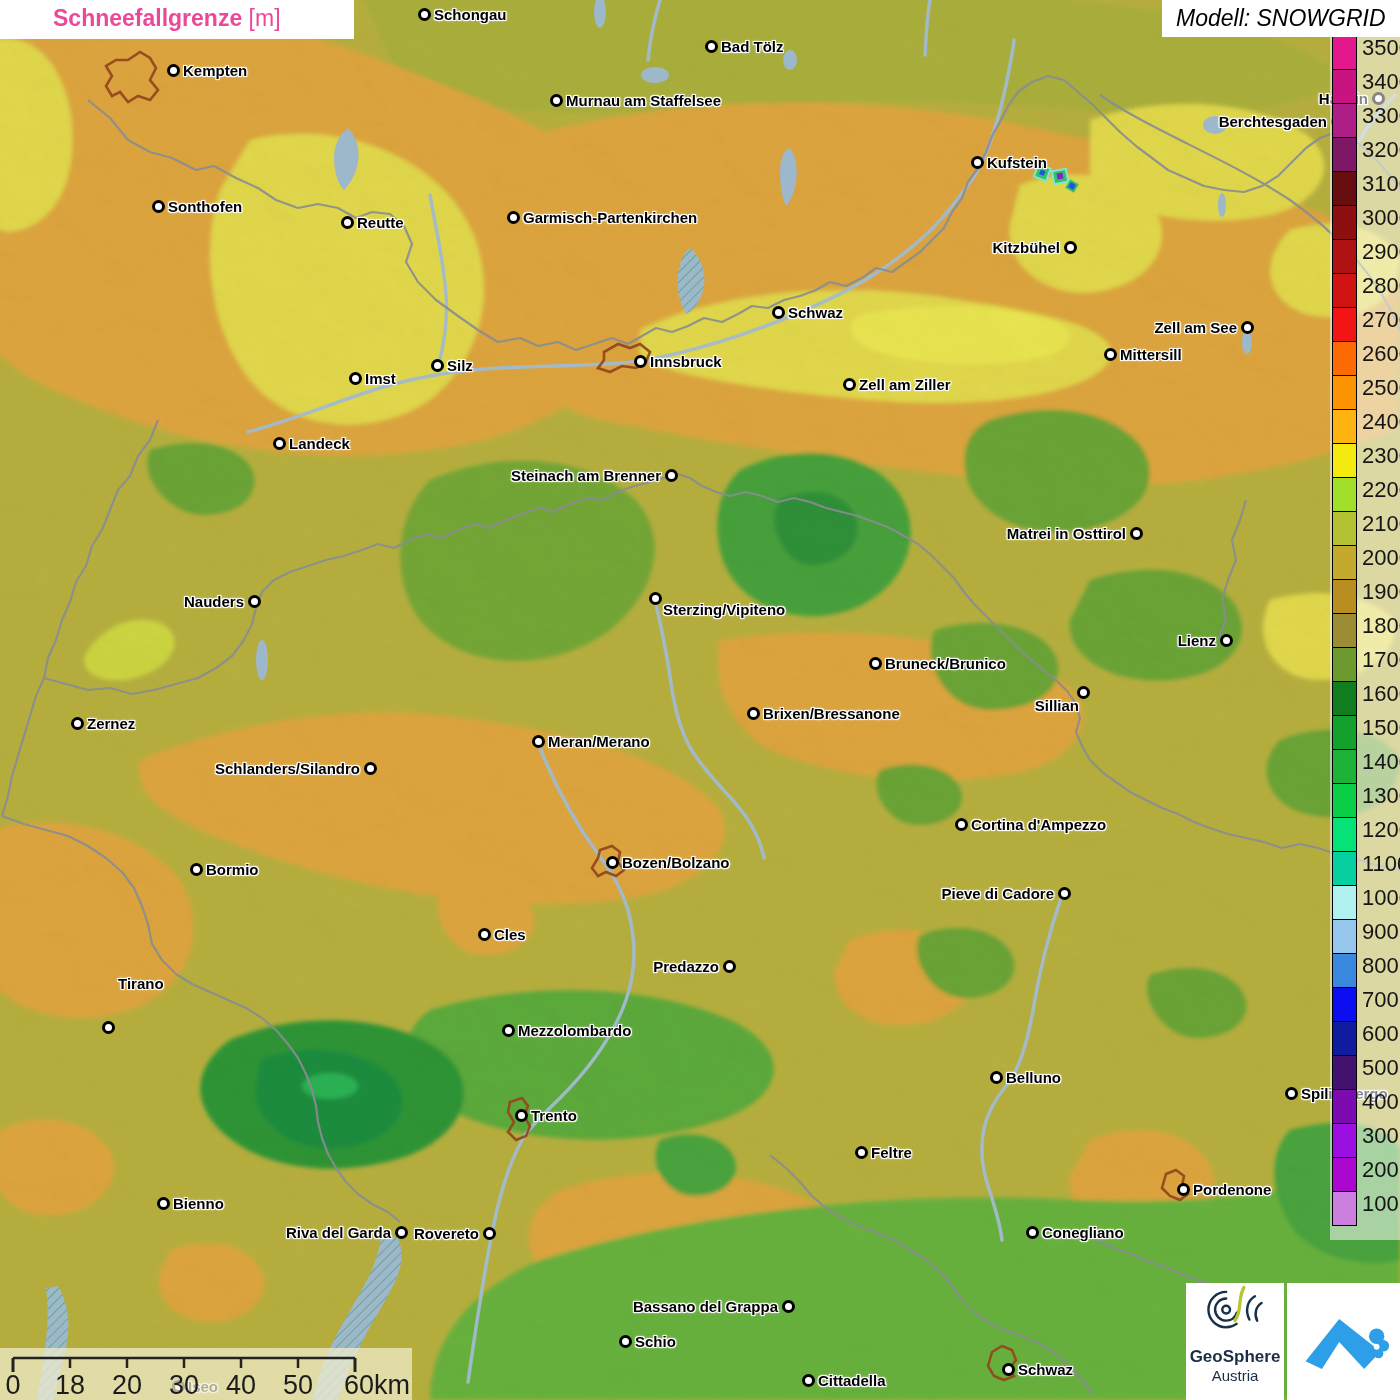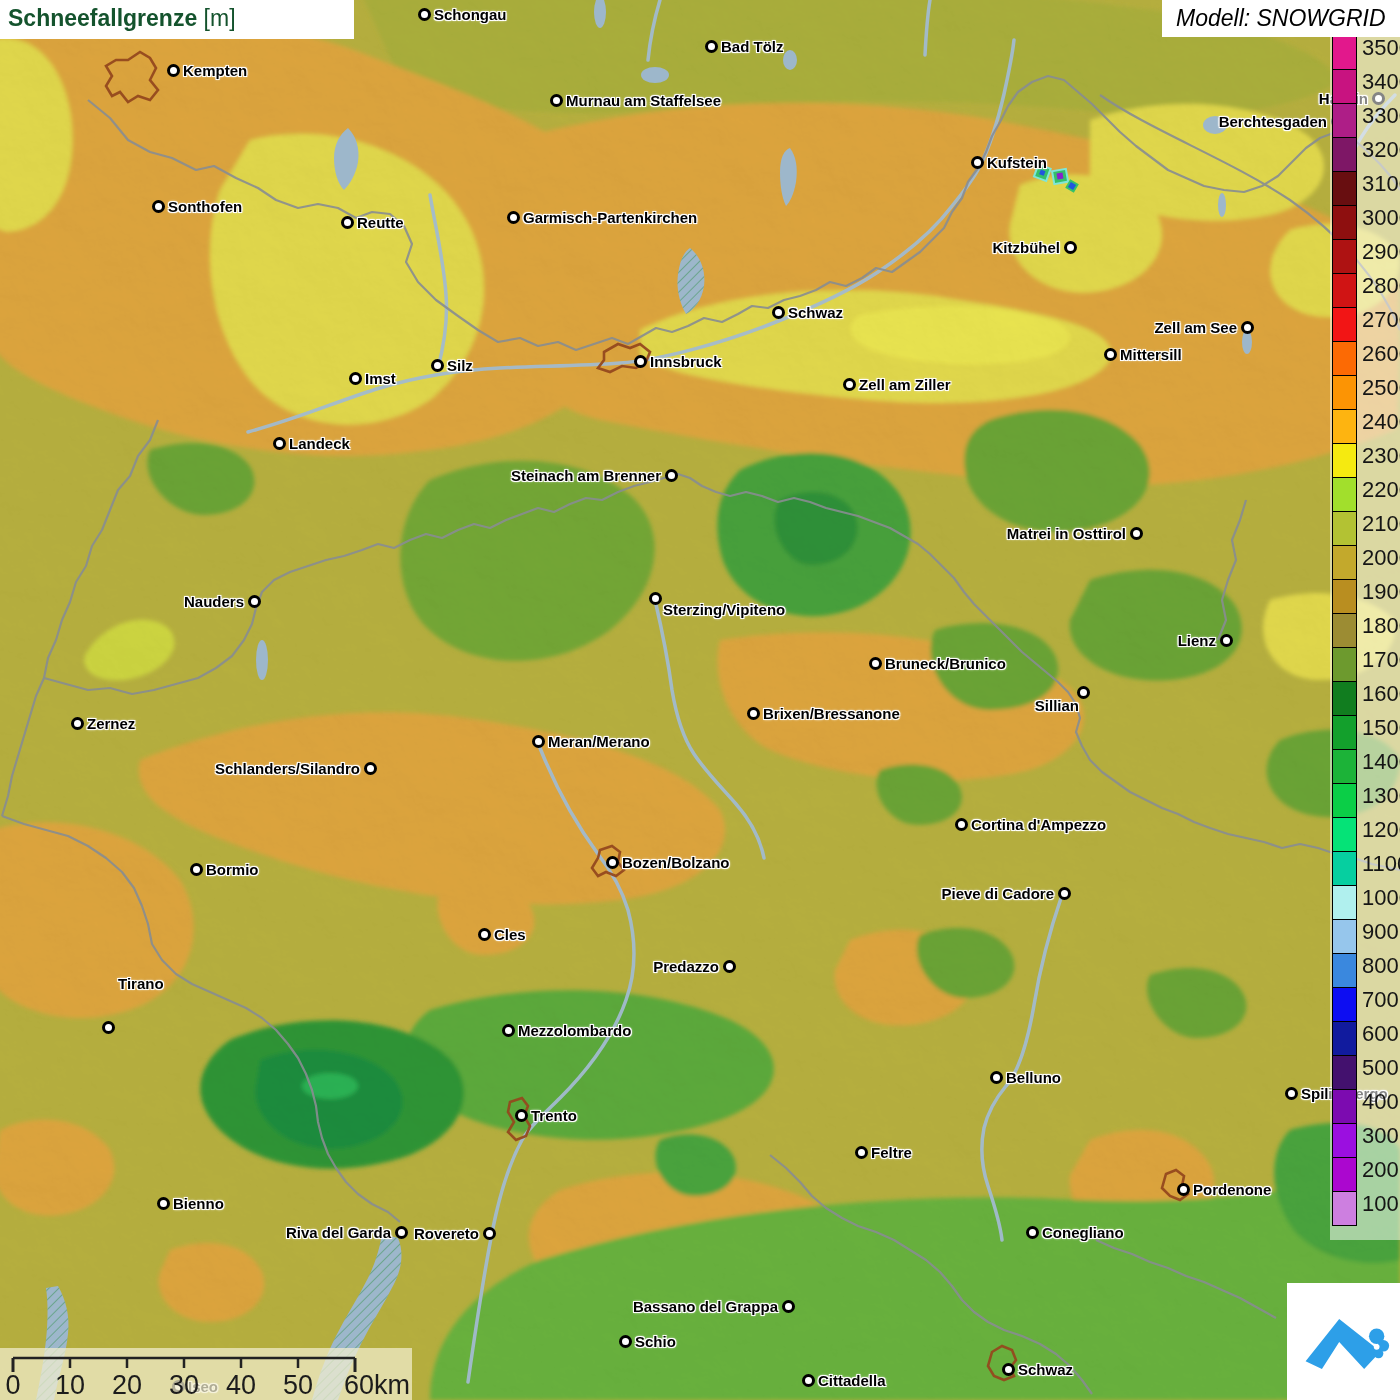--- a/index.html
+++ b/index.html
@@ -6,21 +6,21 @@
   #stage{position:relative;width:1400px;height:1400px;overflow:hidden;
          font-family:"Liberation Sans",sans-serif;background:#b6af3e;}
   #stage svg.maplayer{position:absolute;left:0;top:0;}
   
   .city{position:absolute;z-index:5;}
   .city .dot{position:absolute;width:7px;height:7px;background:#fff;border:3px solid #000;border-radius:50%;}
   .city .lbl{position:absolute;white-space:nowrap;font-weight:bold;font-size:15px;color:#000;
     text-shadow:-1px -1px 0 #fff,1px -1px 0 #fff,-1px 1px 0 #fff,1px 1px 0 #fff,0 0 3px #fff,0 0 3px #fff;}
   
   .titlebox{position:absolute;left:0;top:0;width:336px;background:#fff;z-index:20;padding:5px 10px 7px 8px;}
-  .titlebox .t1{font-size:23px;color:#14532d;}
+  .titlebox .t1{font-size:23px;color:#ec4899;margin-left:45px;}
   .titlebox .t1 b{font-weight:bold;}
   .titlebox .t2{font-size:21.5px;font-style:italic;color:#000;margin-top:1px;}
   
   .modelbox{position:absolute;right:0;top:0;width:224px;height:37px;background:#fff;z-index:30;
     display:flex;align-items:center;padding-left:14px;font-size:23px;font-style:italic;color:#000;}
   
   .legend{position:absolute;right:0;top:30px;width:70px;height:1210px;background:rgba(255,255,255,0.52);z-index:25;}
   .legend .bar{position:absolute;left:2px;top:5px;width:23px;border:1.5px solid #000;}
   .legend .seg{width:23px;height:33px;border-bottom:1px solid #000;}
   .legend .seg:last-child{border-bottom:none;}
@@ -472,29 +472,43 @@
       <line x1="13" y1="10" x2="13" y2="24" stroke="#222" stroke-width="3"></line>
       <line x1="70" y1="10" x2="70" y2="20" stroke="#222" stroke-width="2.5"></line>
       <line x1="127" y1="10" x2="127" y2="20" stroke="#222" stroke-width="2.5"></line>
       <line x1="184" y1="10" x2="184" y2="20" stroke="#222" stroke-width="2.5"></line>
       <line x1="241" y1="10" x2="241" y2="20" stroke="#222" stroke-width="2.5"></line>
       <line x1="298" y1="10" x2="298" y2="20" stroke="#222" stroke-width="2.5"></line>
       <line x1="355" y1="10" x2="355" y2="24" stroke="#222" stroke-width="3"></line>
     </svg>
     <div id="scalelabels">
         <div class="num" style="left: 13px;">0</div>
-        <div class="num" style="left: 70px;">10</div>
+        <div class="num" style="left: 70px;">18</div>
         <div class="num" style="left: 127px;">20</div>
         <div class="num" style="left: 184px;">30</div>
         <div class="num" style="left: 241px;">40</div>
         <div class="num" style="left: 298px;">50</div>
         <div class="num" style="left: 377px;">60km</div>
       </div>
   </div>
 
+  <div class="logo1">
+    <svg width="72" height="62" viewBox="0 0 64 56">
+      <g fill="none" stroke="#17304a" stroke-width="2.2" stroke-linecap="round">
+        <circle cx="24" cy="24" r="3.5"></circle>
+        <path d="M24,14 a10,10 0 1,0 10,10" stroke-dasharray="44 14"></path>
+        <path d="M24,8 a16,16 0 1,0 16,16" stroke-dasharray="60 28"></path>
+        <path d="M50,12 c-7,4 -9,13 -5,21"></path>
+        <path d="M56,18 c-5,3 -7,10 -4,16"></path>
+      </g>
+      <path d="M40,4 c-6,11 -1,19 -8,30" fill="none" stroke="#b9c431" stroke-width="3" stroke-linecap="round"></path>
+    </svg>
+    <div class="l1">GeoSphere</div>
+    <div class="l2">Austria</div>
+  </div>
   <div class="logo2">
     <svg width="96" height="96" viewBox="0 0 100 100">
       <g fill="#2d9fe8">
         <path d="M10,70 L45,26 L88,60 L71,78 L45,50 L27,78 Z"></path>
         <circle cx="84" cy="44" r="8"></circle>
         <circle cx="91" cy="54" r="6"></circle>
         <circle cx="86" cy="62" r="5"></circle>
       </g>
       <circle cx="84" cy="55" r="3" fill="#fff"></circle>
     </svg>

